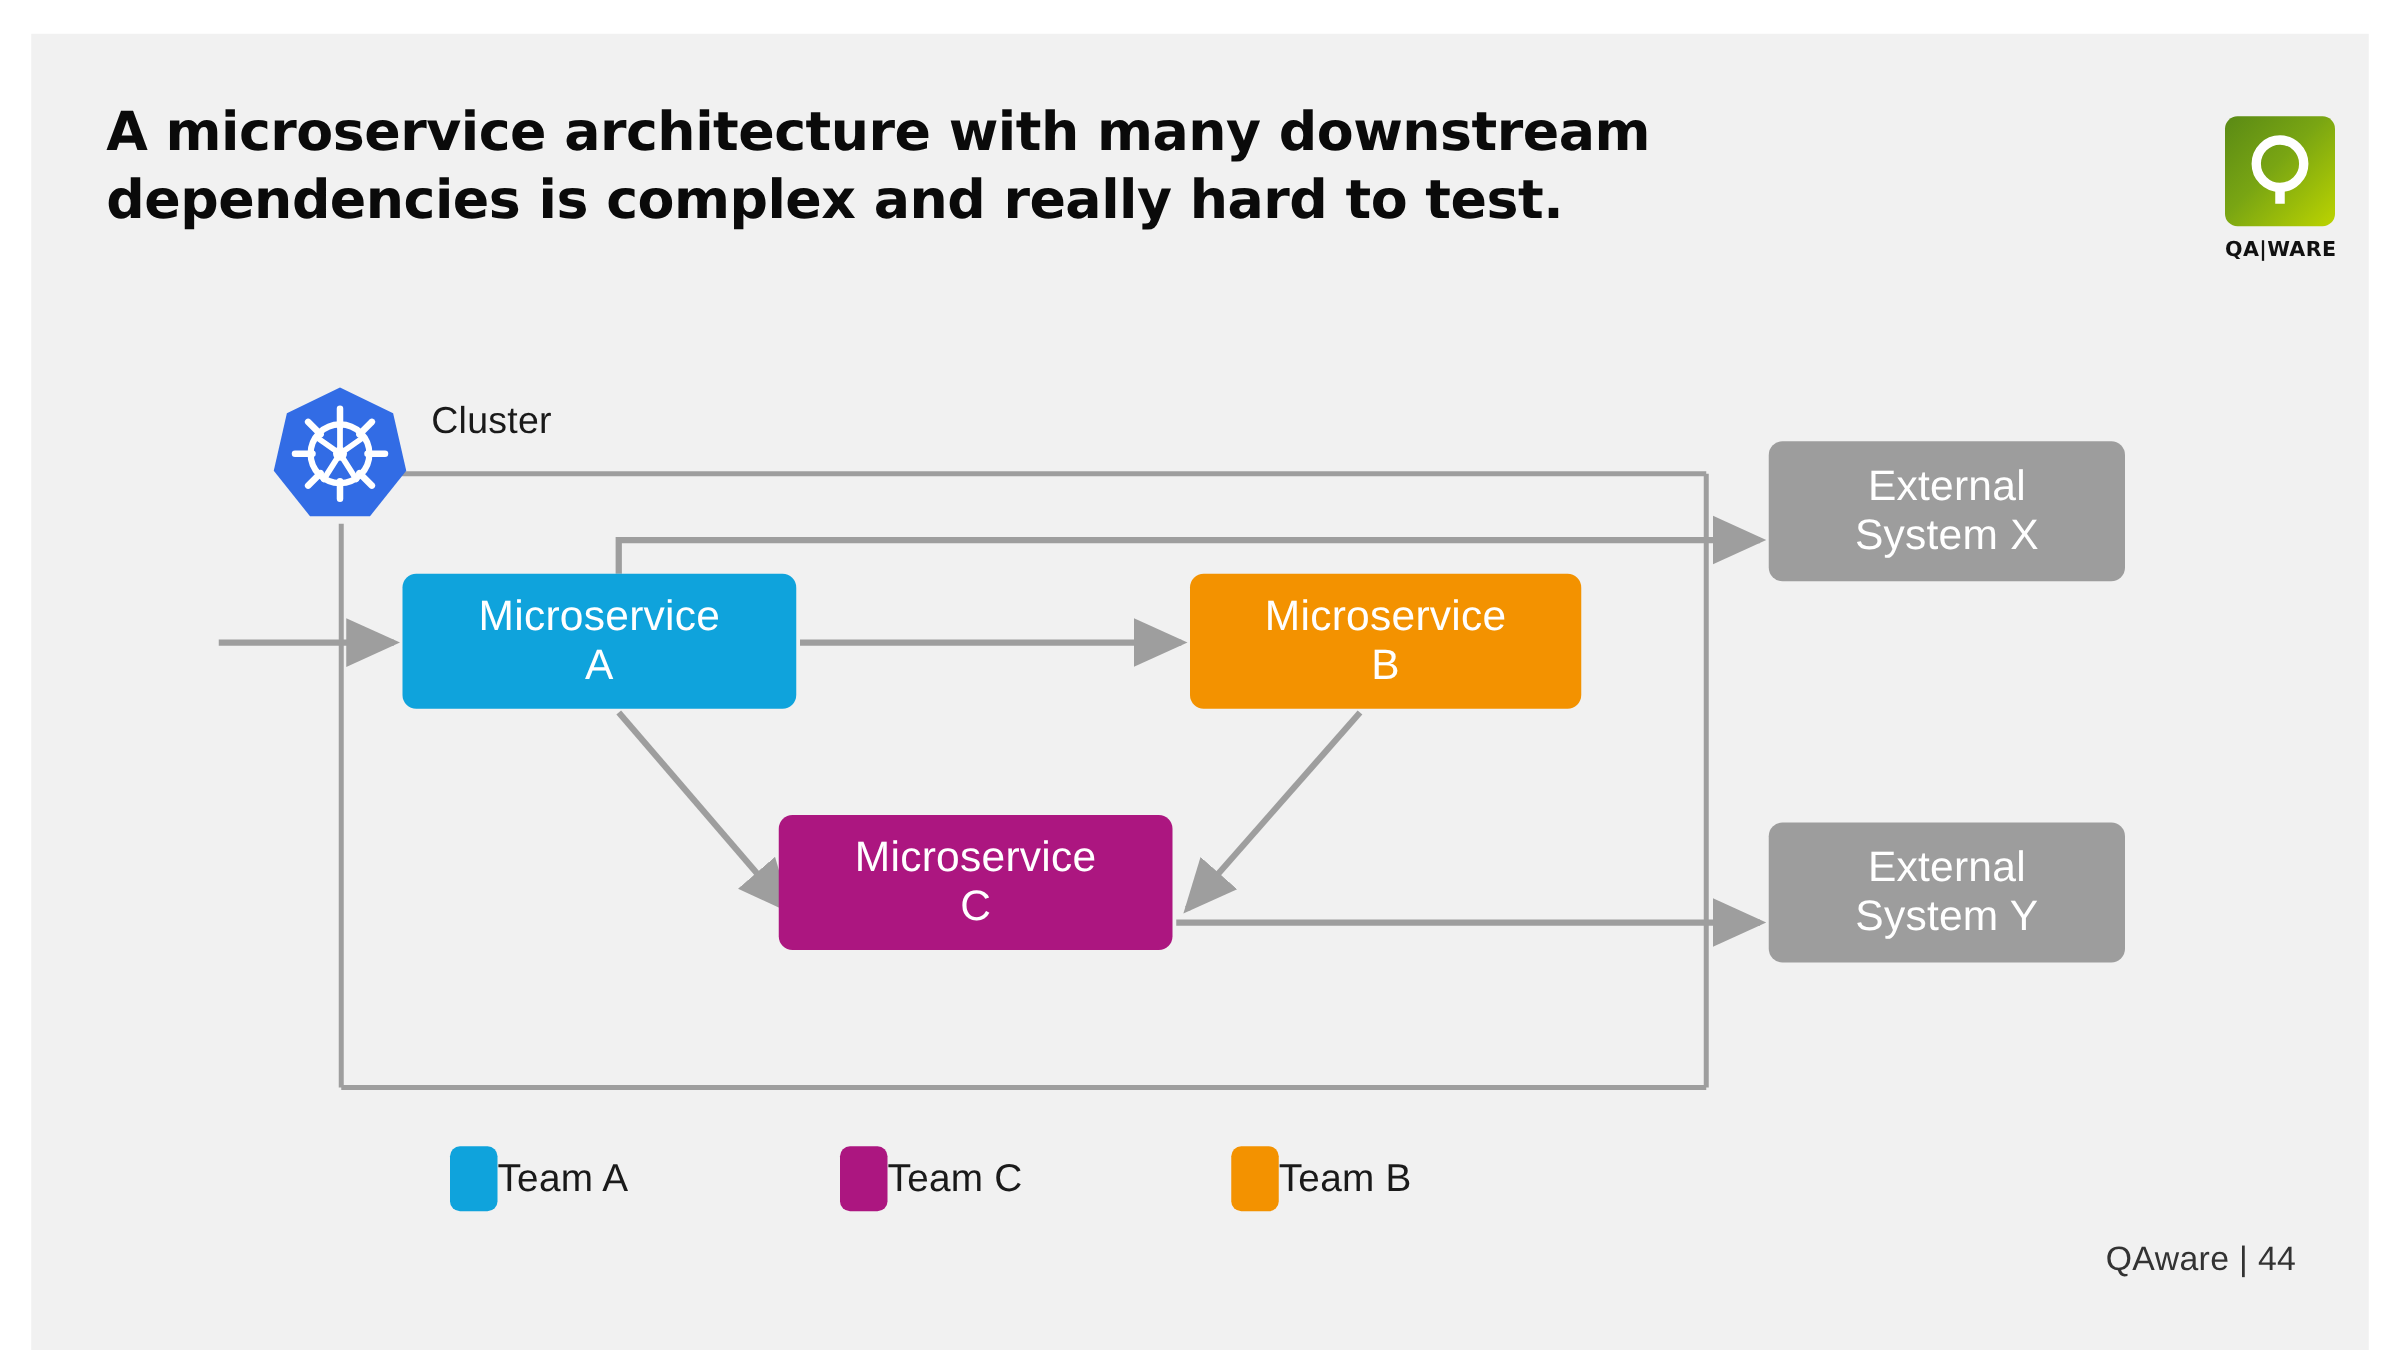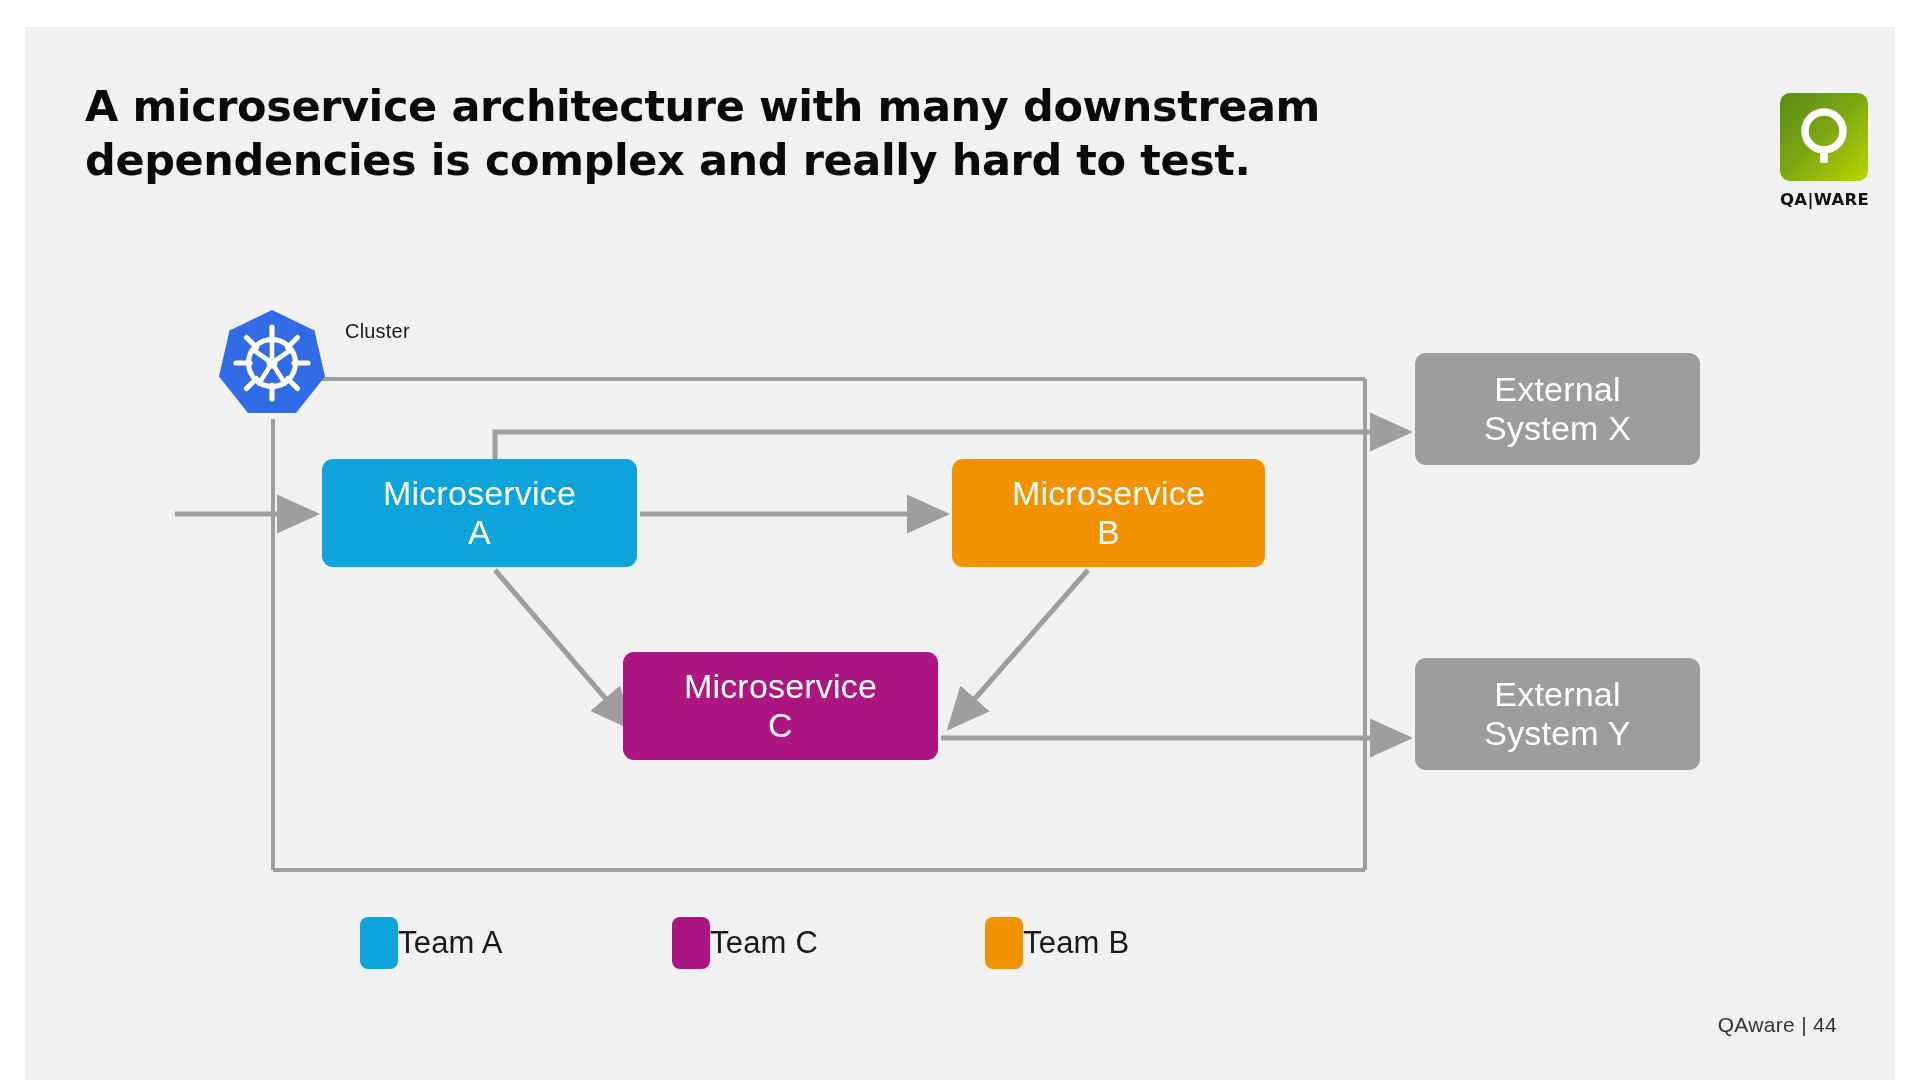--- a/index.html
+++ b/index.html
@@ -100,21 +100,21 @@
     top: 280px;
     width: 114px;
     height: 114px;
   }
   #cluster-label {
     position: absolute;
     left: 320px;
     top: 293px;
     font-family: "Liberation Sans", sans-serif;
     font-weight: 300;
-    font-size: 20px;
+    font-size: 30px;
     color: #1a1a1a;
     letter-spacing: 0.2px;
   }
 
   
   #legend {
     position: absolute;
     left: 335px;
     top: 890px;
     width: 1330px;
@@ -138,24 +138,24 @@
     font-size: 31px;
     color: #1a1a1a;
     letter-spacing: 0.2px;
     white-space: nowrap;
   }
 
   
   #footer {
     position: absolute;
     right: 58px;
-    top: 986px;
-    font-family: "Liberation Sans", sans-serif;
-    font-weight: 300;
-    font-size: 21px;
+    top: 965px;
+    font-family: "Liberation Sans", sans-serif;
+    font-weight: 300;
+    font-size: 27px;
     color: #333333;
     letter-spacing: 0.3px;
   }
 </style>
 </head>
 <body>
 
 <div id="slide">
 
   <div id="title">A microservice architecture with many downstream

